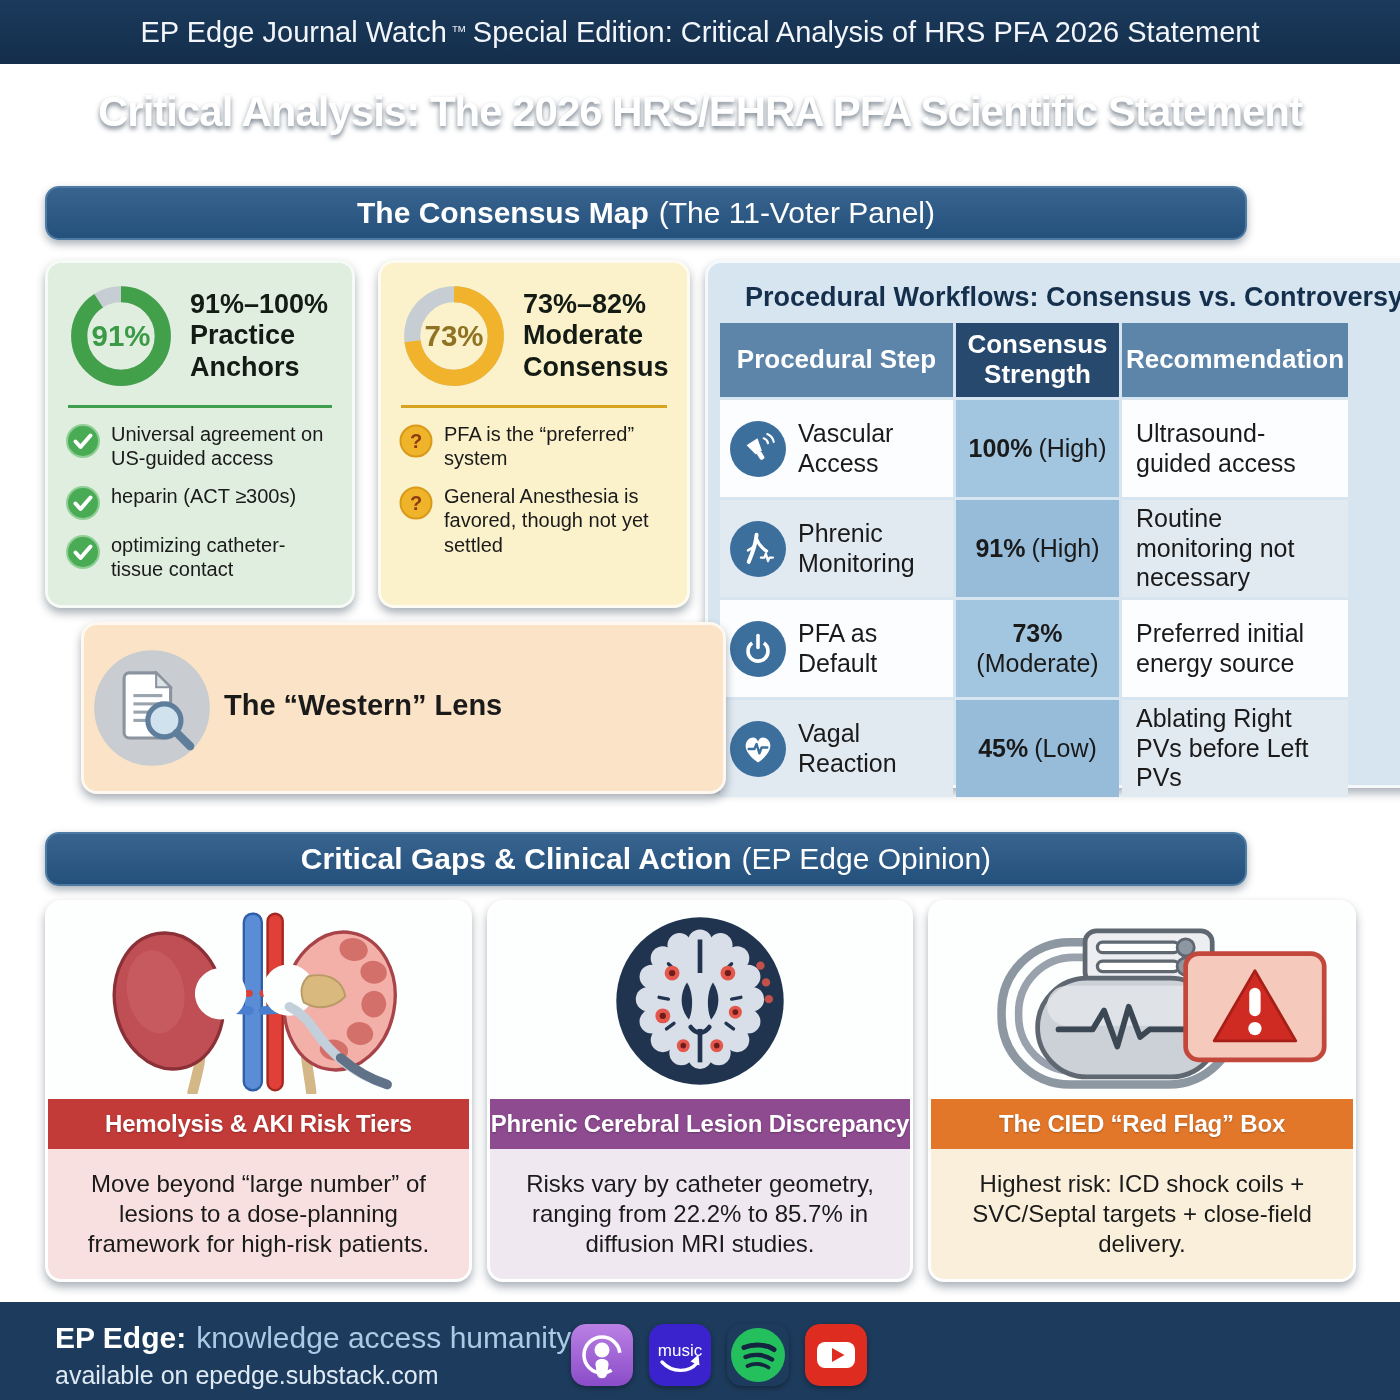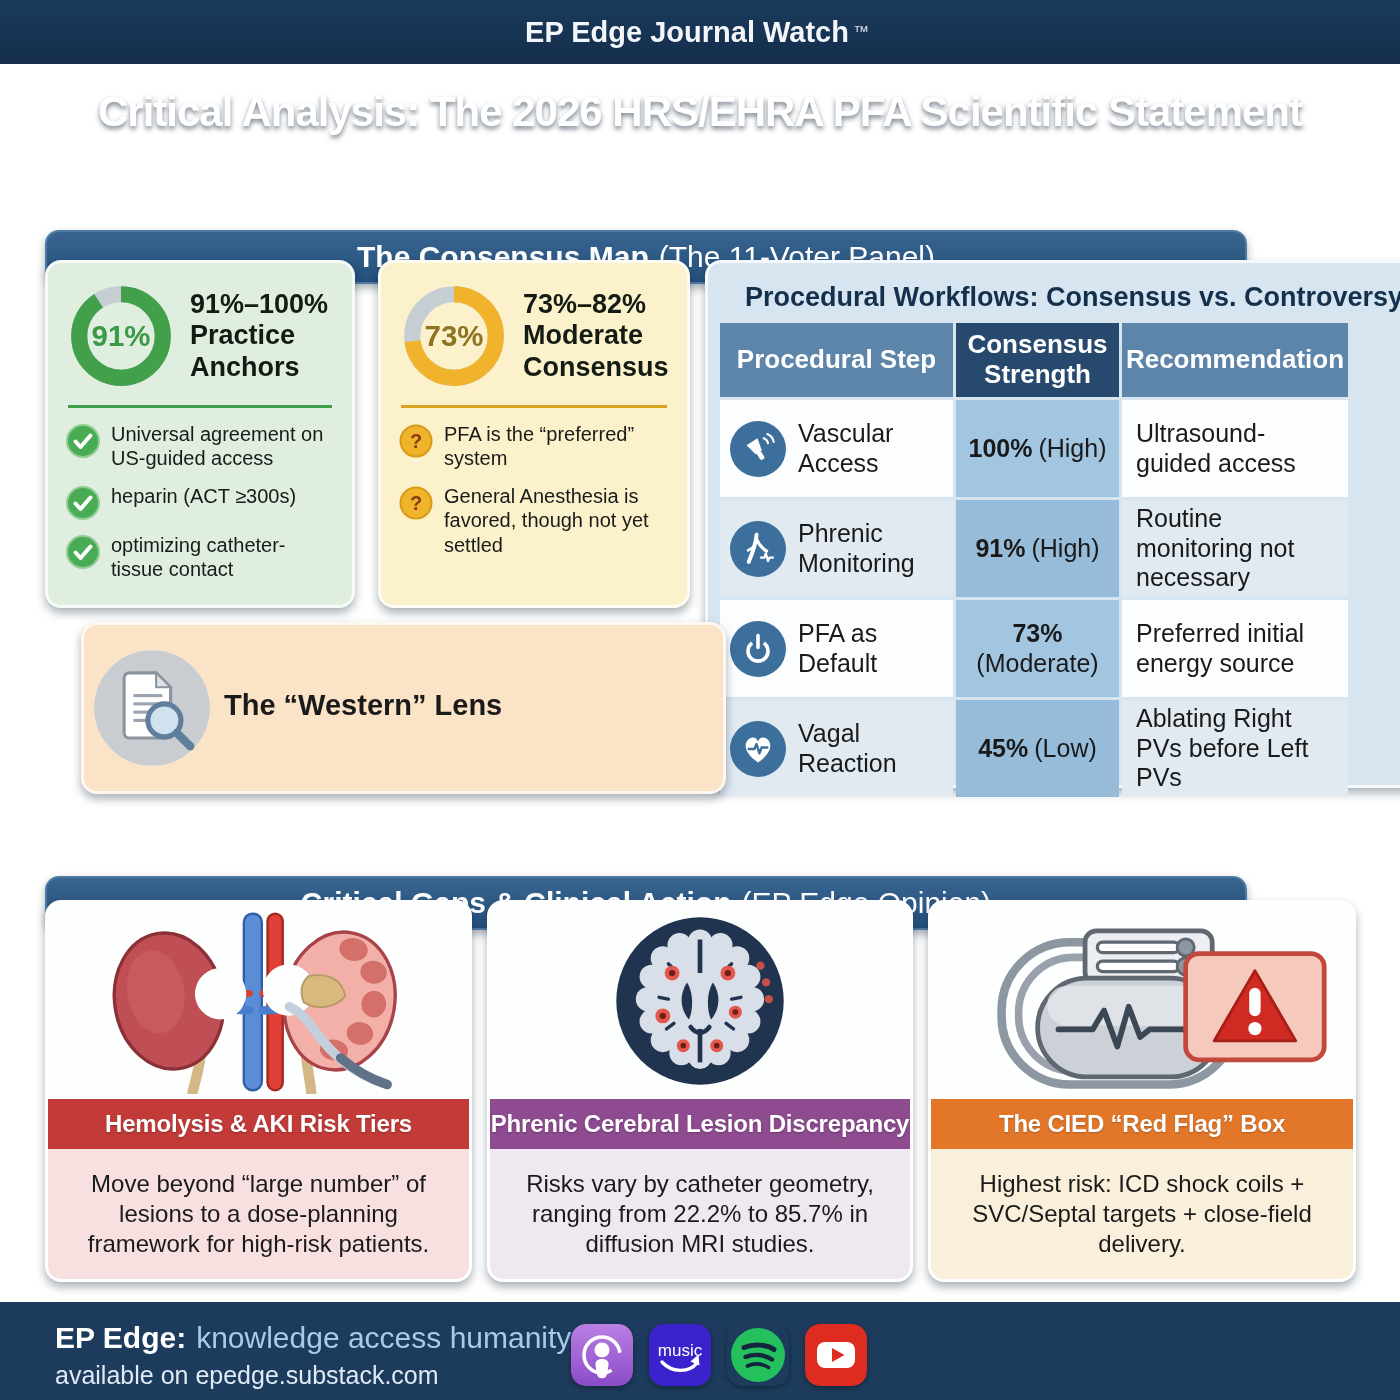--- a/index.html
+++ b/index.html
@@ -7,30 +7,30 @@
   body {
     width:1400px; height:1400px; position:relative; overflow:hidden;
     font-family:"Liberation Sans", sans-serif; color:#1a1a1a;
     background:linear-gradient(180deg,#17334f 0px,#17334f 64px,#6d99c0 64px,#5a89b2 38%,#45749f0 92%,#43719b 100%);
   }
   .abs { position:absolute; }
 
   
   .banner { left:0; top:0; width:1400px; height:64px; background:linear-gradient(180deg,#1b3a5c,#142e4b);
     display:flex; align-items:center; justify-content:center; color:#f2f6fa; font-size:29px; }
-  .banner b { font-weight:bold; }
+  .banner b { font-weight:normal; }
   .banner .tm { font-size:16px; vertical-align:super; margin:0 6px 0 4px; opacity:.9; }
 
   .main-title { left:0; top:88px; width:1400px; text-align:center; color:#ffffff;
     font-size:42px; font-weight:bold; letter-spacing:-1px; text-shadow:0 3px 5px rgba(10,30,50,.55); }
 
   .section-bar { left:45px; width:1202px; height:54px; border-radius:14px;
     background:linear-gradient(180deg,#38648f,#24507c);
     border:2px solid #4e7ba4; box-shadow:0 4px 8px rgba(10,30,50,.35);
-    display:flex; align-items:center; justify-content:center; color:#ffffff; font-size:30px;margin-top:44px; }
+    display:flex; align-items:center; justify-content:center; color:#ffffff; font-size:30px; }
   .section-bar b { font-weight:bold; margin-right:10px; }
   .bar1 { top:186px; } .bar2 { top:832px; }
 
   .card { border-radius:16px; box-shadow:0 5px 10px rgba(10,30,50,.35); border:3px solid rgba(255,255,255,.75); }
 
   
   .donut-card { top:260px; height:348px; padding:16px; }
   .green-card { left:45px; width:310px; background:#dfeede; }
   .yellow-card { left:378px; width:312px; background:#fbf2cb; }
   .donut-row { display:flex; align-items:center; gap:12px; }
@@ -87,20 +87,21 @@
   .f-line2 { font-size:25px; color:#dfeaf4; margin-top:6px; }
   .f-icons { display:flex; gap:16px; }
   .f-icons svg { display:block; border-radius:15px; box-shadow:0 2px 5px rgba(0,0,0,.35); }
 </style>
 </head>
 <body>
 
 <div class="abs banner">
   <b>EP Edge Journal Watch</b>
     <span class="tm">™</span>
+    <span>Special Edition: Critical Analysis of HRS PFA 2026 Statement</span>
 </div>
 
 <div class="abs main-title">Critical Analysis: The 2026 HRS/EHRA PFA Scientific Statement</div>
 
 <div class="abs section-bar bar1">
   <b>The Consensus Map</b>
   <span>(The 11-Voter Panel)</span>
 </div>
 
 <div class="abs card donut-card green-card">

